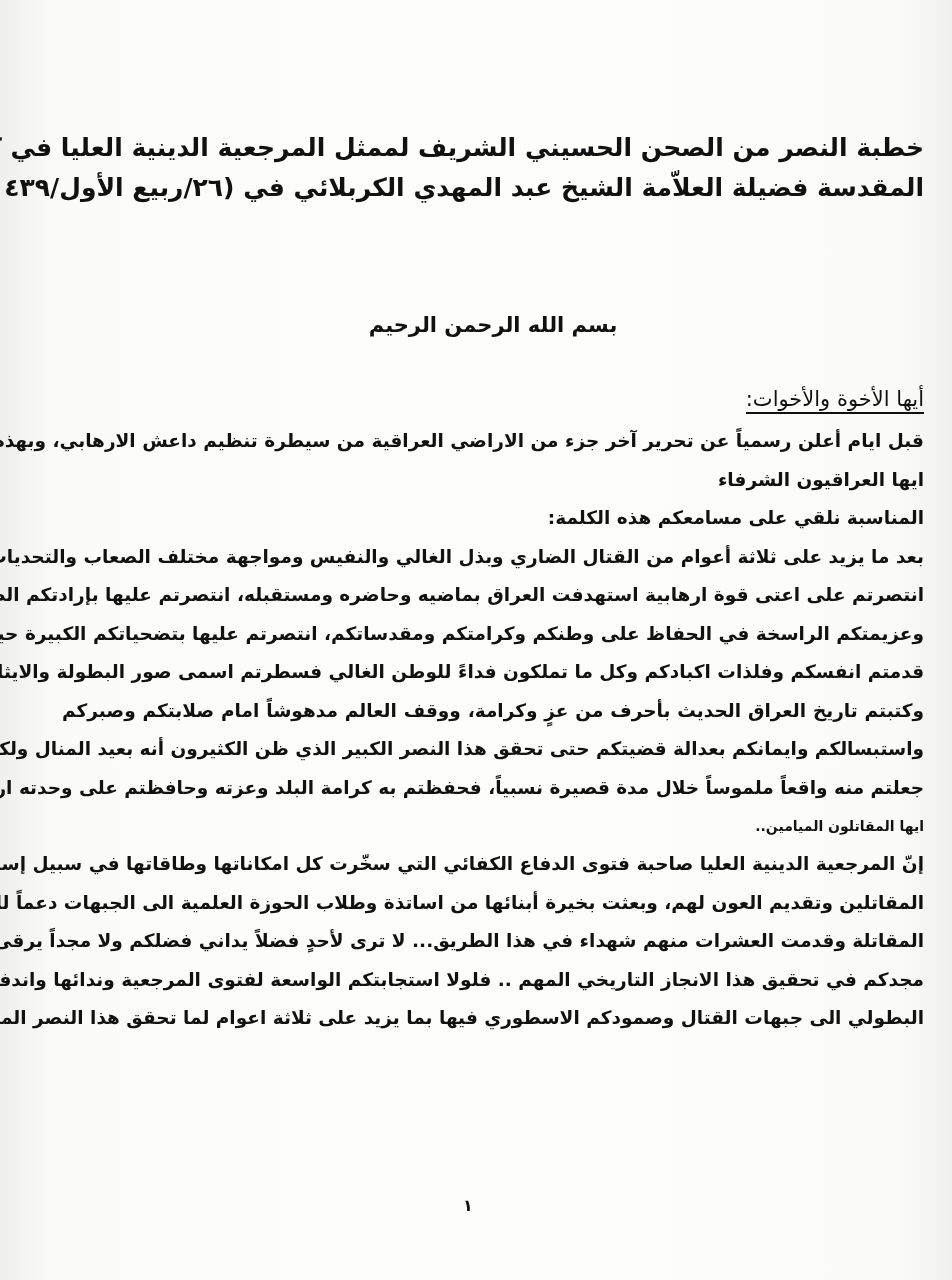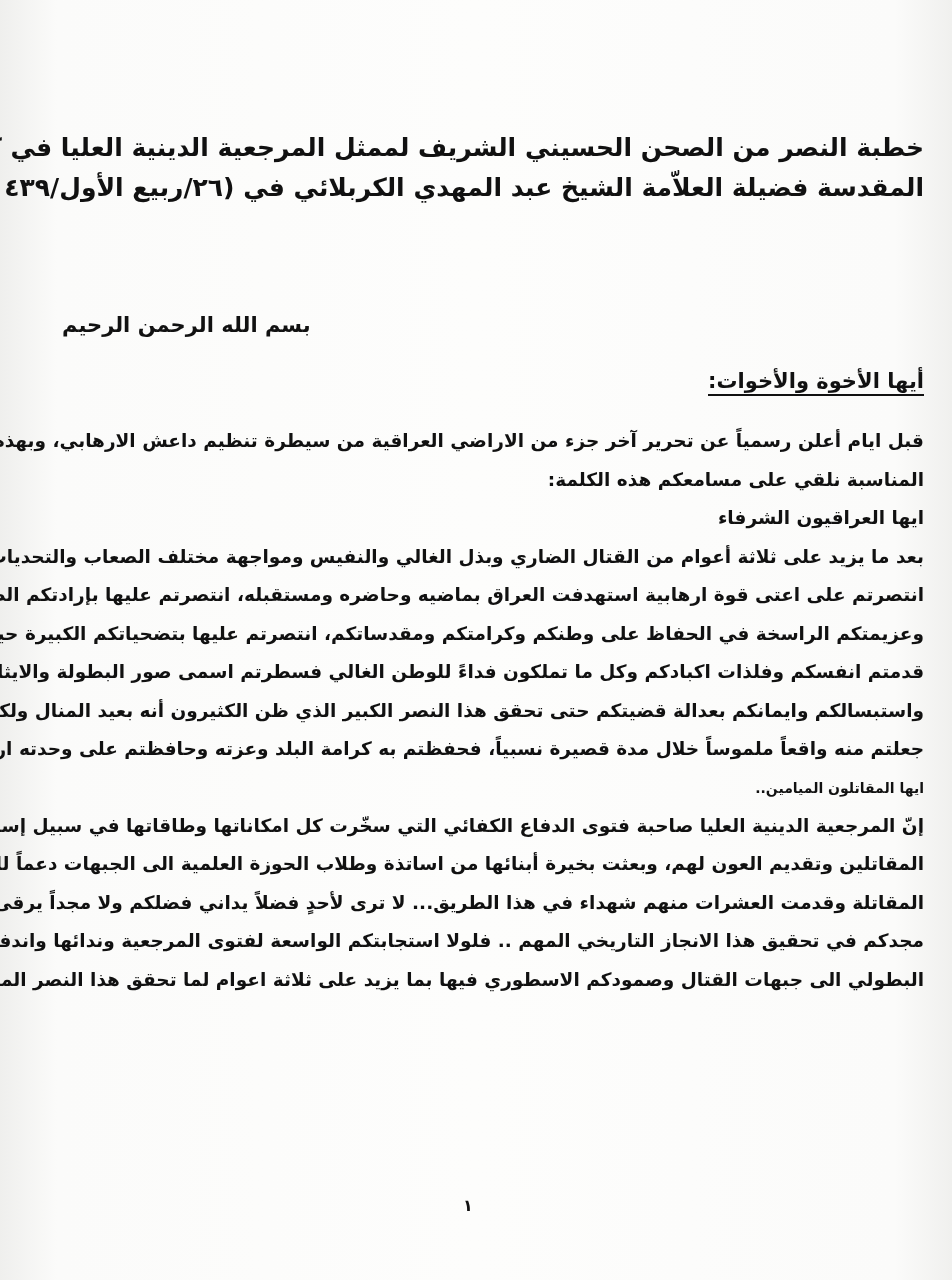--- a/index.html
+++ b/index.html
@@ -30,29 +30,29 @@
     }
     .title {
       top: 128px;
       font-size: 25px;
       font-weight: bold;
       line-height: 40px;
     }
     .title div { white-space: nowrap; }
     .basmala {
       top: 310px;
-      text-align: left;
+      text-align: center;
       font-size: 21px;
       font-weight: bold;
       line-height: 30px;
     }
     .salutation {
-      top: 366px;
+      top: 384px;
       font-size: 21px;
-      font-weight: bold;
+      font-weight: normal;
       line-height: 30px;
     }
     .salutation span {
       border-bottom: 2px solid #111;
       padding-bottom: 1px;
     }
     .body-text {
       top: 422px;
       font-size: 18.5px;
       font-weight: bold;
@@ -93,28 +93,29 @@
 
   <div class="content basmala">بسم الله الرحمن الرحيم</div>
 
   <div class="content salutation">
     <span>أيها الأخوة والأخوات:</span>
   </div>
 
   <div class="content body-text">
 
     <div class="line">قبل ايام أعلن رسمياً عن تحرير آخر جزء من الاراضي العراقية من سيطرة تنظيم داعش الارهابي، وبهذه</div>
+    <div class="line last">ايها العراقيون الشرفاء</div>
+
     <div class="line last">المناسبة نلقي على مسامعكم هذه الكلمة:</div>
-
-    <div class="line last">ايها العراقيون الشرفاء</div>
 
     <div class="line">بعد ما يزيد على ثلاثة أعوام من القتال الضاري وبذل الغالي والنفيس ومواجهة مختلف الصعاب والتحديات</div>
     <div class="line">انتصرتم على اعتى قوة ارهابية استهدفت العراق بماضيه وحاضره ومستقبله، انتصرتم عليها بإرادتكم الصلبة</div>
     <div class="line">وعزيمتكم الراسخة في الحفاظ على وطنكم وكرامتكم ومقدساتكم، انتصرتم عليها بتضحياتكم الكبيرة حيث</div>
     <div class="line">قدمتم انفسكم وفلذات اكبادكم وكل ما تملكون فداءً للوطن الغالي فسطرتم اسمى صور البطولة والايثار</div>
+    <div class="line">وكتبتم تاريخ العراق الحديث بأحرف من عزٍ وكرامة، ووقف العالم مدهوشاً امام صلابتكم وصبركم</div>
     <div class="line">واستبسالكم وايمانكم بعدالة قضيتكم حتى تحقق هذا النصر الكبير الذي ظن الكثيرون أنه بعيد المنال ولكنكم</div>
     <div class="line">جعلتم منه واقعاً ملموساً خلال مدة قصيرة نسبياً، فحفظتم به كرامة البلد وعزته وحافظتم على وحدته ارضاً</div>
 
     <div class="line big">ايها المقاتلون الميامين..</div>
 
 
     <div class="line">إنّ المرجعية الدينية العليا صاحبة فتوى الدفاع الكفائي التي سخّرت كل امكاناتها وطاقاتها في سبيل إسناد</div>
     <div class="line">المقاتلين وتقديم العون لهم، وبعثت بخيرة أبنائها من اساتذة وطلاب الحوزة العلمية الى الجبهات دعماً للقوات</div>
     <div class="line">المقاتلة وقدمت العشرات منهم شهداء في هذا الطريق... لا ترى لأحدٍ فضلاً يداني فضلكم ولا مجداً يرقى الى</div>
     <div class="line">مجدكم في تحقيق هذا الانجاز التاريخي المهم .. فلولا استجابتكم الواسعة لفتوى المرجعية وندائها واندفاعكم</div>

